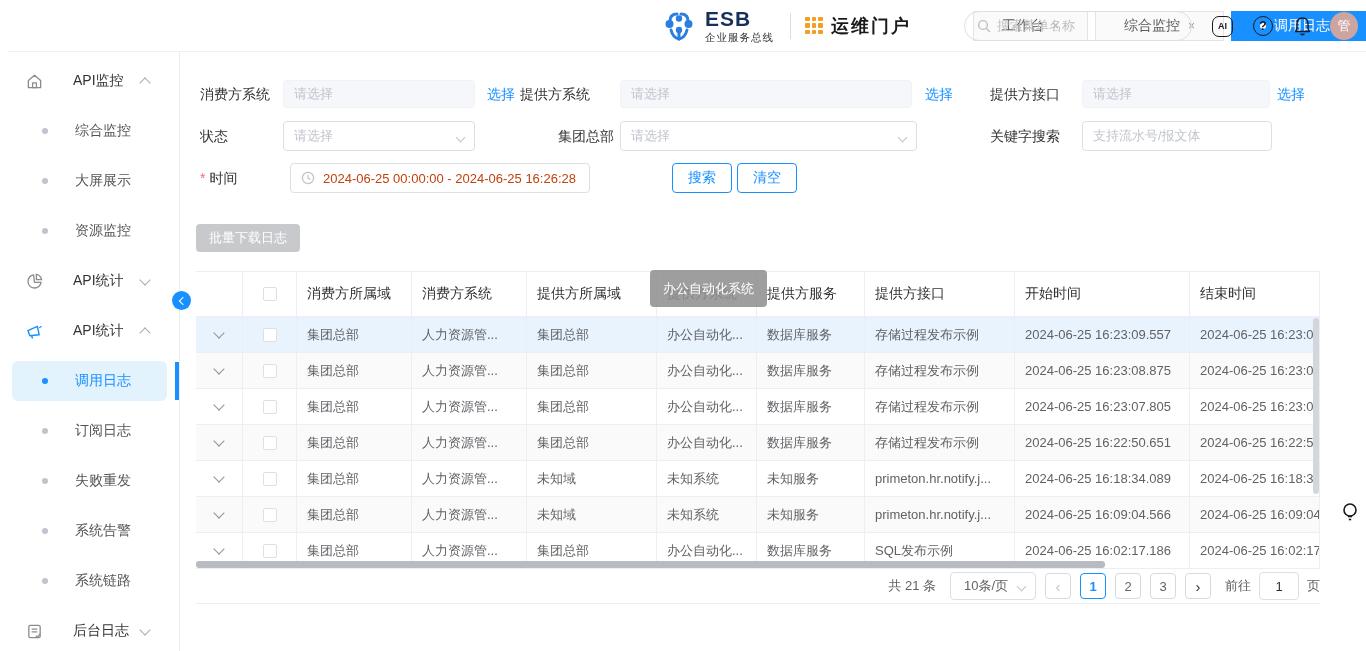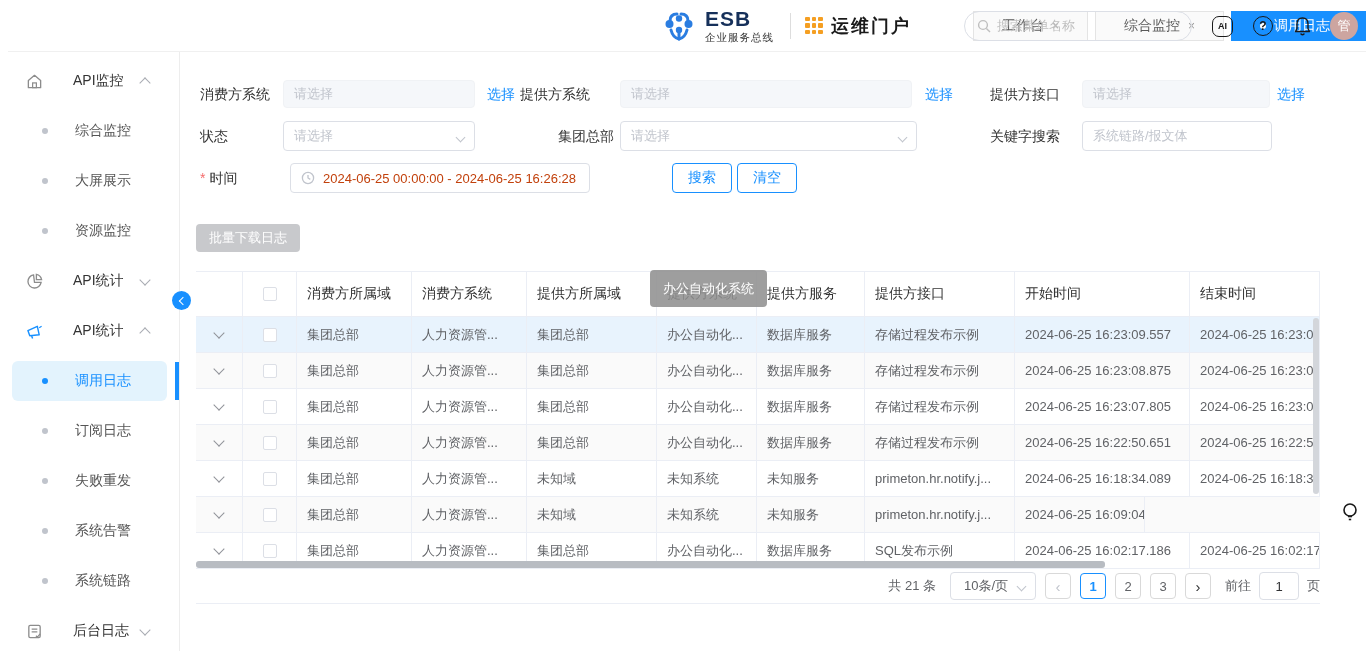--- a/index.html
+++ b/index.html
@@ -312,21 +312,21 @@
     </div>
 
     <span class="f-label" style="left:378px">集团总部</span>
     <div class="f-input outline" style="left:440px;width:297px">
       <span>请选择</span>
       <i class="sel-arrow"></i>
     </div>
 
     <span class="f-label" style="left:810px">关键字搜索</span>
     <div class="f-input outline" style="left:902px;width:190px">
-      <span>系统链路/报文体</span>
+      <span>支持流水号/报文体</span>
     </div>
   </div>
 
   <div class="f-row r3">
     <span class="f-label" style="left:20px"><span class="req">*</span><span>时间</span></span>
     <div class="f-input outline time-input">
       <svg class="clock" width="14" height="14" viewBox="0 0 14 14">
         <circle cx="7" cy="7" r="5.6" fill="none" stroke="#c0c4cc" stroke-width="1.3"></circle>
         <path d="M7 4 L7 7 L9.3 8.4" fill="none" stroke="#c0c4cc" stroke-width="1.3"></path>
       </svg>
@@ -442,20 +442,21 @@
           </div>
           <div class="t-cell" style="width: 54px;">
             <span class="cbx"></span>
           </div>
           <div class="t-cell" style="width: 115px;">集团总部</div>
           <div class="t-cell" style="width: 115px;">人力资源管...</div>
           <div class="t-cell" style="width: 130px;">未知域</div>
           <div class="t-cell" style="width: 100px;">未知系统</div>
           <div class="t-cell" style="width: 108px;">未知服务</div>
           <div class="t-cell" style="width: 150px;">primeton.hr.notify.j...</div>
+          <div class="t-cell" style="width: 175px;">2024-06-25 16:09:04.566</div>
           <div class="t-cell" style="width: 130px;">2024-06-25 16:09:04.</div>
         </div>
         <div class="t-row body">
           <div class="t-cell" style="width: 47px; justify-content: center;">
             <i class="chev-down"></i>
           </div>
           <div class="t-cell" style="width: 54px;">
             <span class="cbx"></span>
           </div>
           <div class="t-cell" style="width: 115px;">集团总部</div>

